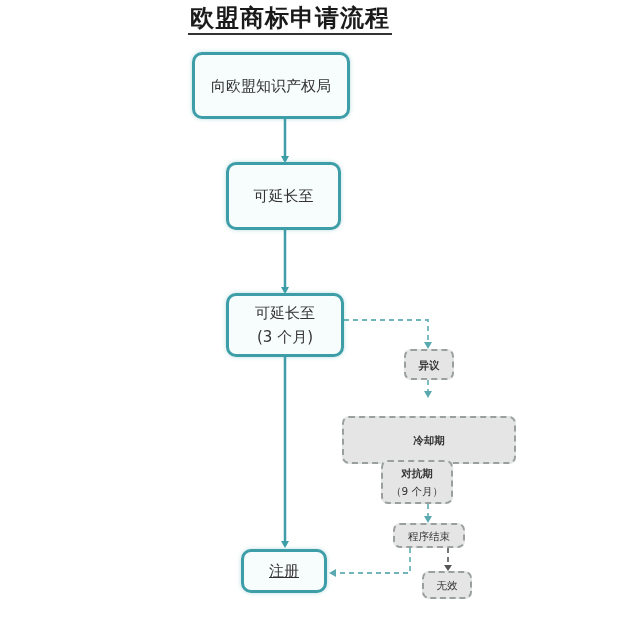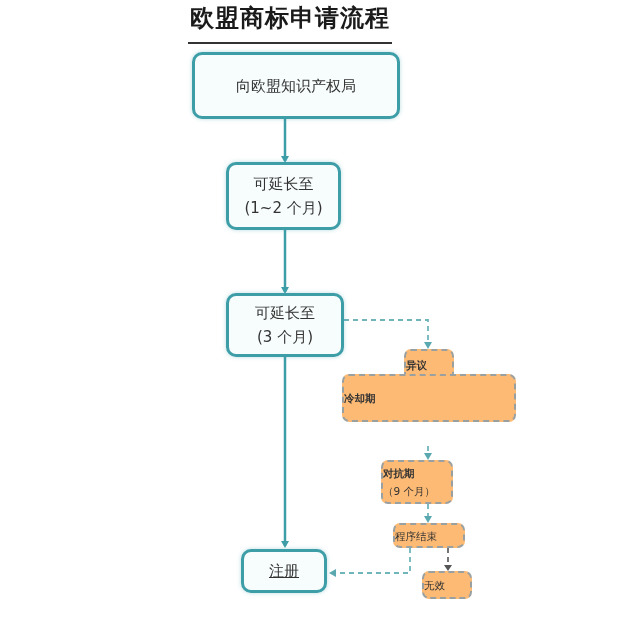--- a/index.html
+++ b/index.html
@@ -6,35 +6,35 @@
     body {
       width: 617px; height: 633px; position: relative; overflow: hidden;
       background: #ffffff;
       font-family: "DejaVu Sans", "Liberation Sans", sans-serif;
       color: #2b2b2b;
     }
     .title {
       position: absolute; left: 188px; top: 4px; width: 204px;
       font-size: 24px; font-weight: bold; letter-spacing: 1px;
       text-align: center; color: #1a1a1a;
-      border-bottom: 2px solid #333; line-height: 28px; padding-bottom: 10px;
+      border-bottom: 2px solid #333; line-height: 28px; padding-bottom: 1px;
     }
     .box {
       position: absolute; box-sizing: border-box;
       border: 3px solid #3e9ea8; border-radius: 10px;
       background: #f7fcfc;
       box-shadow: 0 0 4px rgba(62,158,168,0.35);
       display: flex; flex-direction: column; justify-content: center; align-items: center;
       text-align: center; font-size: 15px; line-height: 24px; color: #333;
     }
     .dbox {
       position: absolute; box-sizing: border-box;
       border: 2px dashed #9aa0a0; border-radius: 7px;
-      background: #fdba74;
-      display: flex; flex-direction: column; justify-content: center; align-items: flex-start;
+      background: #e5e5e5;
+      display: flex; flex-direction: column; justify-content: center; align-items: center;
       text-align: center; font-size: 10.5px; line-height: 18px; color: #333;
     }
     .dbox .strong { font-weight: bold; }
     svg.links { position: absolute; left: 0; top: 0; }
   </style>
 </head>
 <body>
 
 <div class="title">欧盟商标申请流程</div>
 
@@ -68,43 +68,42 @@
   <g fill="#5aa9b0">
     <path d="M424,342 L432,342 L428,349 Z"></path>
     <path d="M424,391 L432,391 L428,398 Z"></path>
     <path d="M424,453 L432,453 L428,460 Z"></path>
     <path d="M424,516 L432,516 L428,523 Z"></path>
     <path d="M336,569 L336,577 L329,573 Z"></path>
     <path d="M444,565 L452,565 L448,571 Z" fill="#555"></path>
   </g>
 </svg>
 
-<div class="box" style="left:192px; top:52px; width:208px; height:67px;">
+<div class="box" style="left:192px; top:52px; width:158px; height:67px;">
   <div>向欧盟知识产权局</div>
 </div>
 
 <div class="box" style="left:226px; top:162px; width:115px; height:68px;">
   <div>可延长至</div>
-  <div>(1~2 个月)</div>
 </div>
 
 <div class="box" style="left:226px; top:293px; width:118px; height:64px;">
   <div>可延长至</div>
   <div>(3 个月)</div>
 </div>
 
 <div class="box" style="left:241px; top:549px; width:86px; height:44px;text-decoration:underline;">
   <div>注册</div>
 </div>
 
 <div class="dbox" style="left:404px; top:349px; width:50px; height:31px;">
   <div class="strong">异议</div>
 </div>
 
-<div class="dbox" style="left:342px; top:374px; width:174px; height:48px;">
+<div class="dbox" style="left:342px; top:416px; width:174px; height:48px;">
   <div class="strong">冷却期</div>
 </div>
 
 <div class="dbox" style="left:381px; top:460px; width:72px; height:44px;">
   <div class="strong">对抗期</div>
   <div>（9 个月）</div>
 </div>
 
 <div class="dbox" style="left:393px; top:523px; width:72px; height:25px;">
   <div>程序结束</div>

